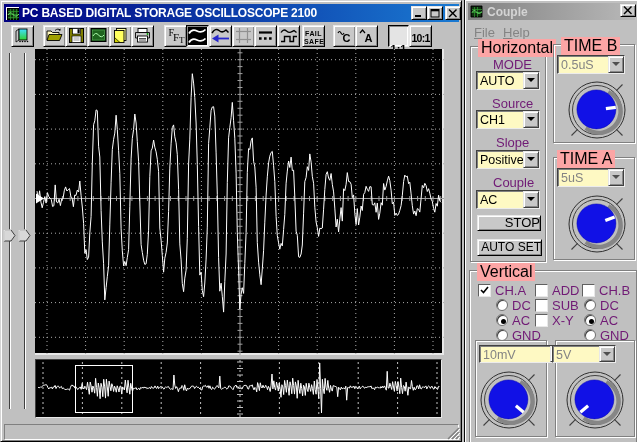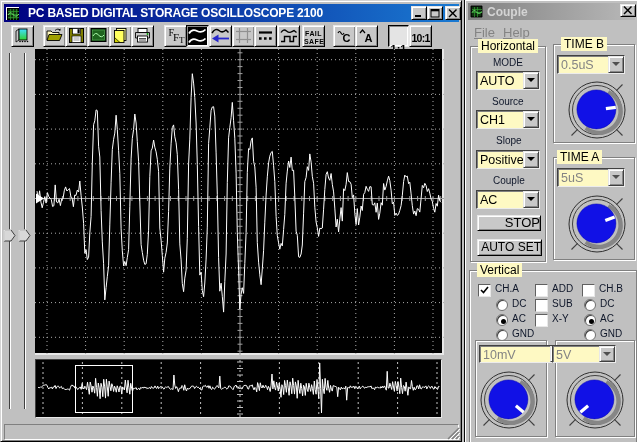--- a/index.html
+++ b/index.html
@@ -1,44 +1,44 @@
 <!DOCTYPE html>
 <html><head><meta charset="utf-8"><style>
 *{margin:0;padding:0;box-sizing:border-box}
 body{width:637px;height:442px;overflow:hidden;background:#c0c0c0;font-family:"Liberation Sans",sans-serif;position:relative}
 .tb,.tbp{position:absolute;top:24px;height:22px;background:#c8c8c8;border:1px solid;border-color:#e8e8e8 #000 #000 #e8e8e8;box-shadow:inset 1px 1px 0 #fff,inset -1px -1px 0 #888;padding:1px;text-align:center}
 .tbp{border-color:#000 #e8e8e8 #e8e8e8 #000;box-shadow:inset 1px 1px 0 #888,inset -1px -1px 0 #fff}
 .tbl{background:#e4e4e4}
 .combo{position:absolute;background:#fef9c3;border:1.5px solid;border-color:#404040 #ececec #ececec #404040;box-shadow:inset 1px 1px 0 #808080}
 .cfield{position:absolute;left:3px;top:1.5px;font-size:12.5px}
 .cbtn{position:absolute;right:0;top:0;bottom:0;width:16px;background:#c8c8c8;border:1px solid;border-color:#e8e8e8 #404040 #404040 #e8e8e8;box-shadow:inset 1px 1px 0 #fff,inset -1px -1px 0 #888;display:flex;align-items:center;justify-content:center}
-.lbl{position:absolute;font-size:10px;color:#0f172a;white-space:nowrap}
+.lbl{position:absolute;font-size:13px;color:#701a75;white-space:nowrap}
 .grp{position:absolute;border:1px solid #808080;box-shadow:1px 1px 0 #fff,inset 1px 1px 0 #fff}
-.glab{position:absolute;font-size:12px;background:#fef9c3;padding:0 3px;white-space:nowrap}
+.glab{position:absolute;font-size:16px;background:#fca5a5;padding:0 3px;white-space:nowrap}
 .btn98{position:absolute;background:#c8c8c8;border:1px solid;border-color:#e8e8e8 #000 #000 #e8e8e8;box-shadow:inset 1px 1px 0 #fff,inset -1px -1px 0 #888;text-align:right;font-size:13px;color:#000}
 .wbtn{position:absolute;width:16px;height:14px;background:#c8c8c8;border:1px solid;border-color:#e8e8e8 #000 #000 #e8e8e8;box-shadow:inset 1px 1px 0 #fff,inset -1px -1px 0 #888;display:flex;align-items:center;justify-content:center;overflow:hidden}
 </style></head><body>
 
 <div style="position:absolute;left:0;top:0;width:462px;height:442px;background:#c0c0c0;border:1px solid;border-color:#d4d4d4 #000 #000 #d4d4d4;box-shadow:inset 1px 1px 0 #fff,inset -1px -1px 0 #808080">
 
 <div style="position:absolute;left:3px;top:3px;width:455px;height:18px;background:linear-gradient(90deg,#000080,#1a7ad2);display:flex;align-items:center">
 <svg width="13" height="13" style="margin-left:2px">
         <rect x="0.5" y="0.5" width="13" height="13" fill="#c0c0c0" stroke="#fff" stroke-width="1"></rect>
         <rect x="1.5" y="1.5" width="11" height="11" fill="#103010" stroke="#000"></rect>
         <g stroke="#30a030" stroke-width="0.7">
           <line x1="2" y1="4.5" x2="13" y2="4.5"></line>
           <line x1="2" y1="7.5" x2="13" y2="7.5"></line>
           <line x1="2" y1="10.5" x2="13" y2="10.5"></line>
           <line x1="4.5" y1="2" x2="4.5" y2="13"></line>
           <line x1="7.5" y1="2" x2="7.5" y2="13"></line>
           <line x1="10.5" y1="2" x2="10.5" y2="13"></line>
         </g>
         <path d="M2 8 Q4 4 7 7.5 T 13 7" stroke="#80ff80" fill="none" stroke-width="0.8"></path>
       </svg>
-<span style="color:#fff;font-weight:bold;font-size:12px;margin-left:9px;letter-spacing:-0.2px">PC BASED DIGITAL STORAGE OSCILLOSCOPE 2100</span>
+<span style="color:#fff;font-weight:bold;font-size:12px;margin-left:3px;letter-spacing:-0.2px">PC BASED DIGITAL STORAGE OSCILLOSCOPE 2100</span>
 </div>
 <div class="wbtn" style="left:410px;top:5px">
       <svg width="10" height="9">
         <rect x="1" y="6" width="6" height="2" fill="#000"></rect>
       </svg>
     </div>
 <div class="wbtn" style="left:426px;top:5px">
       <svg width="10" height="9">
         <rect x="1" y="0.5" width="8" height="7.5" fill="none" stroke="#000" stroke-width="1"></rect>
         <line x1="1" y1="1.5" x2="9" y2="1.5" stroke="#000" stroke-width="1.6"></line>

